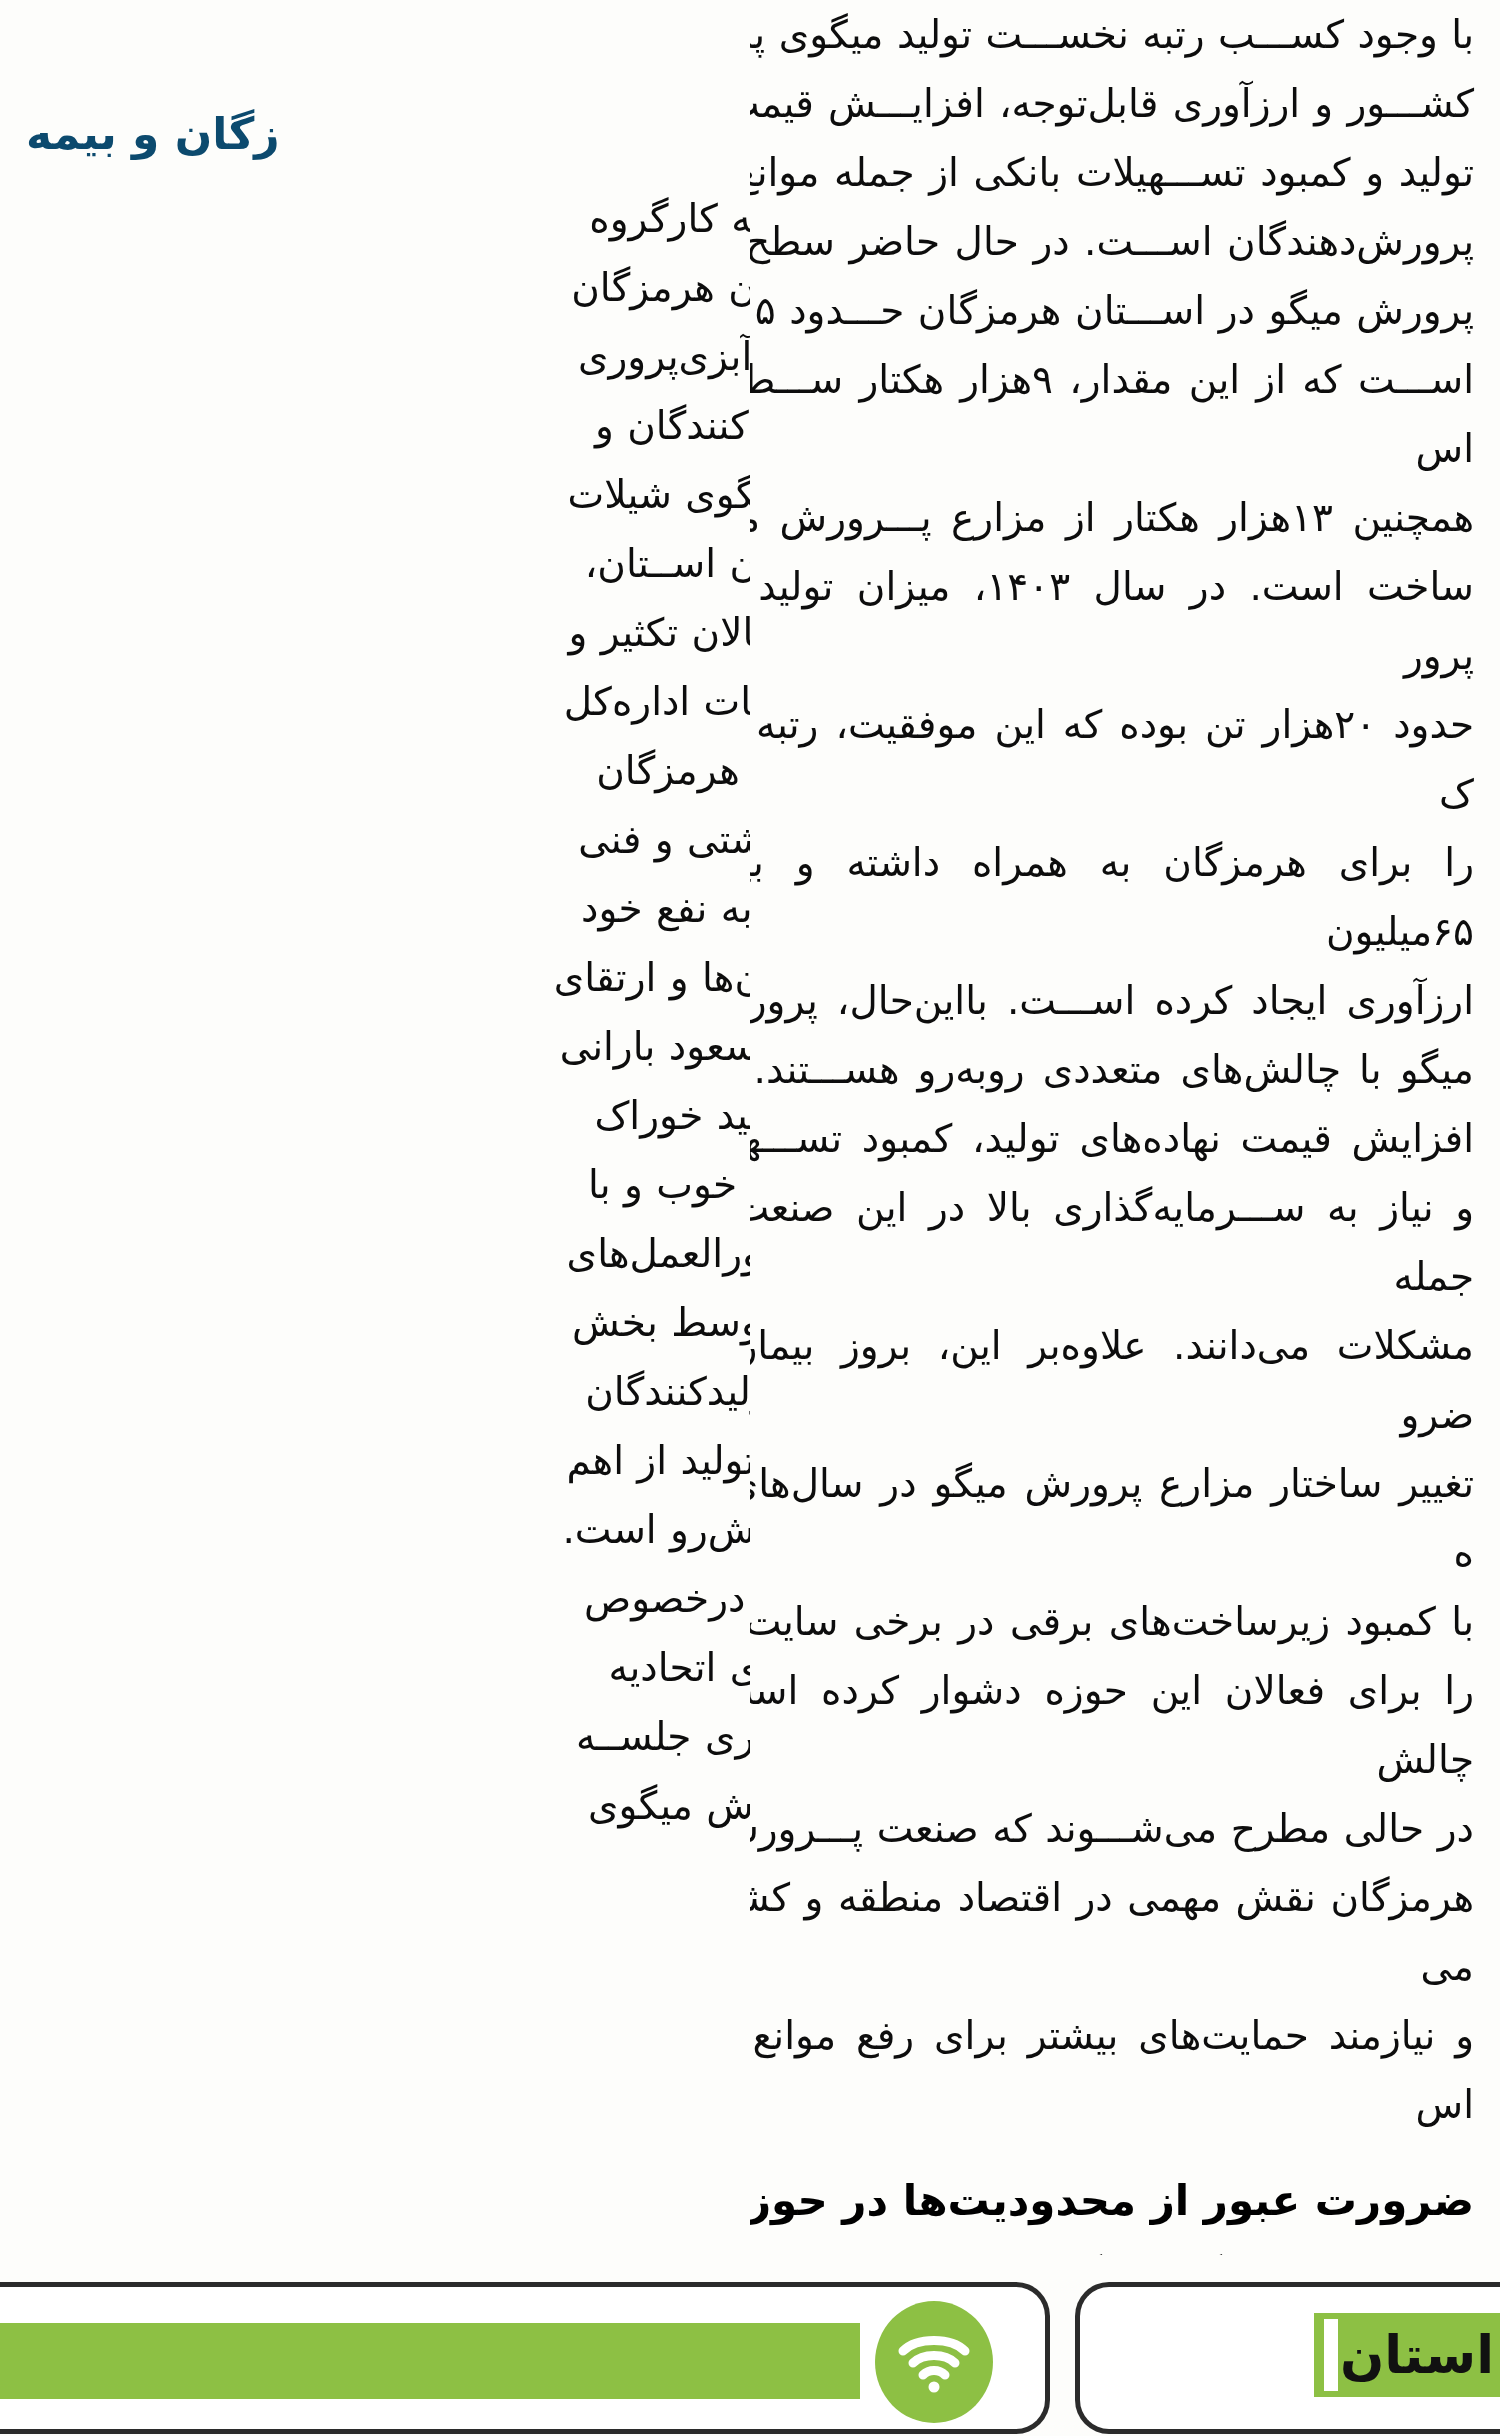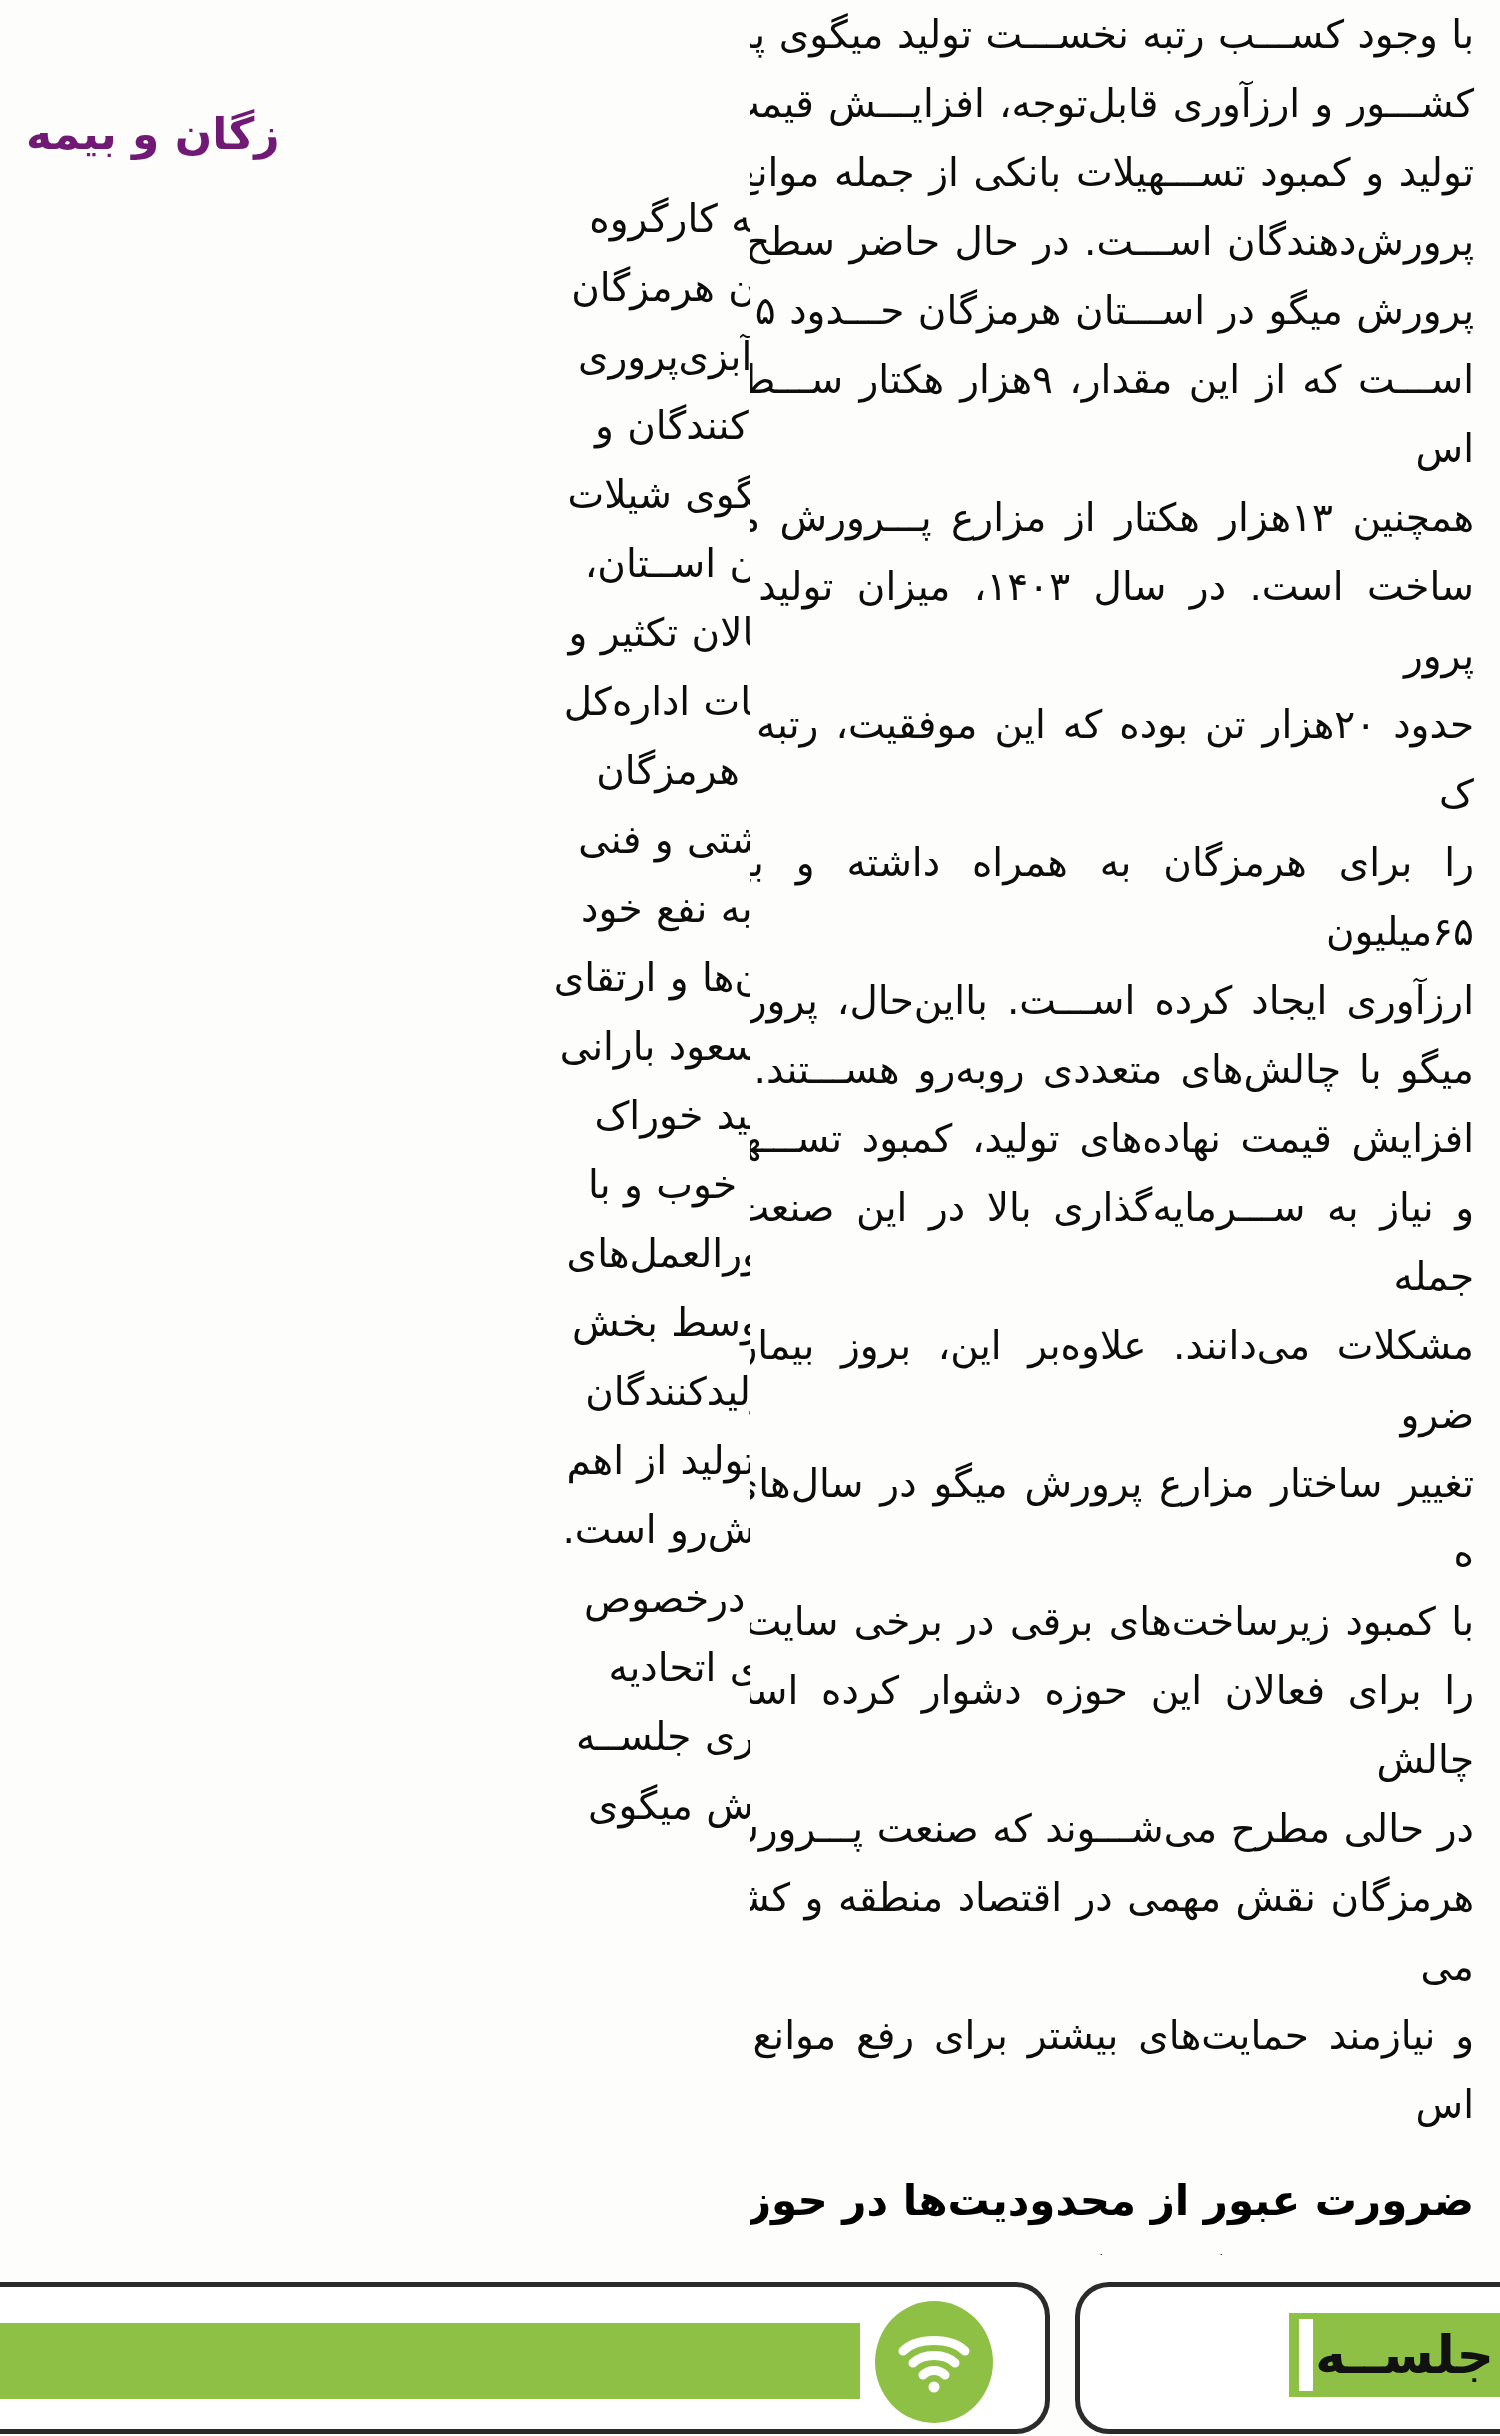--- a/index.html
+++ b/index.html
@@ -76,21 +76,21 @@
     letter-spacing: -0.5px;
   }
 
   
   .lead-heading {
     direction: rtl;
     text-align: left;
     font-size: 44px;
     line-height: 76px;
     font-weight: 700;
-    color: #701a75;
+    color: #0c4a6e;
     margin: 96px 0 12px 0;
     white-space: nowrap;
     letter-spacing: -0.5px;
   }
 
   
   .bleed-right { margin-right: -120px; }
   .bleed-left  { margin-left: -120px; }
 
   
@@ -277,20 +277,20 @@
             <path d="M28 46 C34 40, 44 40, 50 46"></path>
           </g>
           <circle cx="39" cy="58" r="5.5" fill="#ffffff"></circle>
         </svg>
       </div>
     </div>
 
     <div class="panel panel-brand">
       <div class="brand-plate">
         <div class="brand-notch"></div>
-        <span class="brand-text">جلســه</span>
+        <span class="brand-text">استان</span>
       </div>
 
     </div>
 
   </div>
 
 </div>
 
 </body></html>

